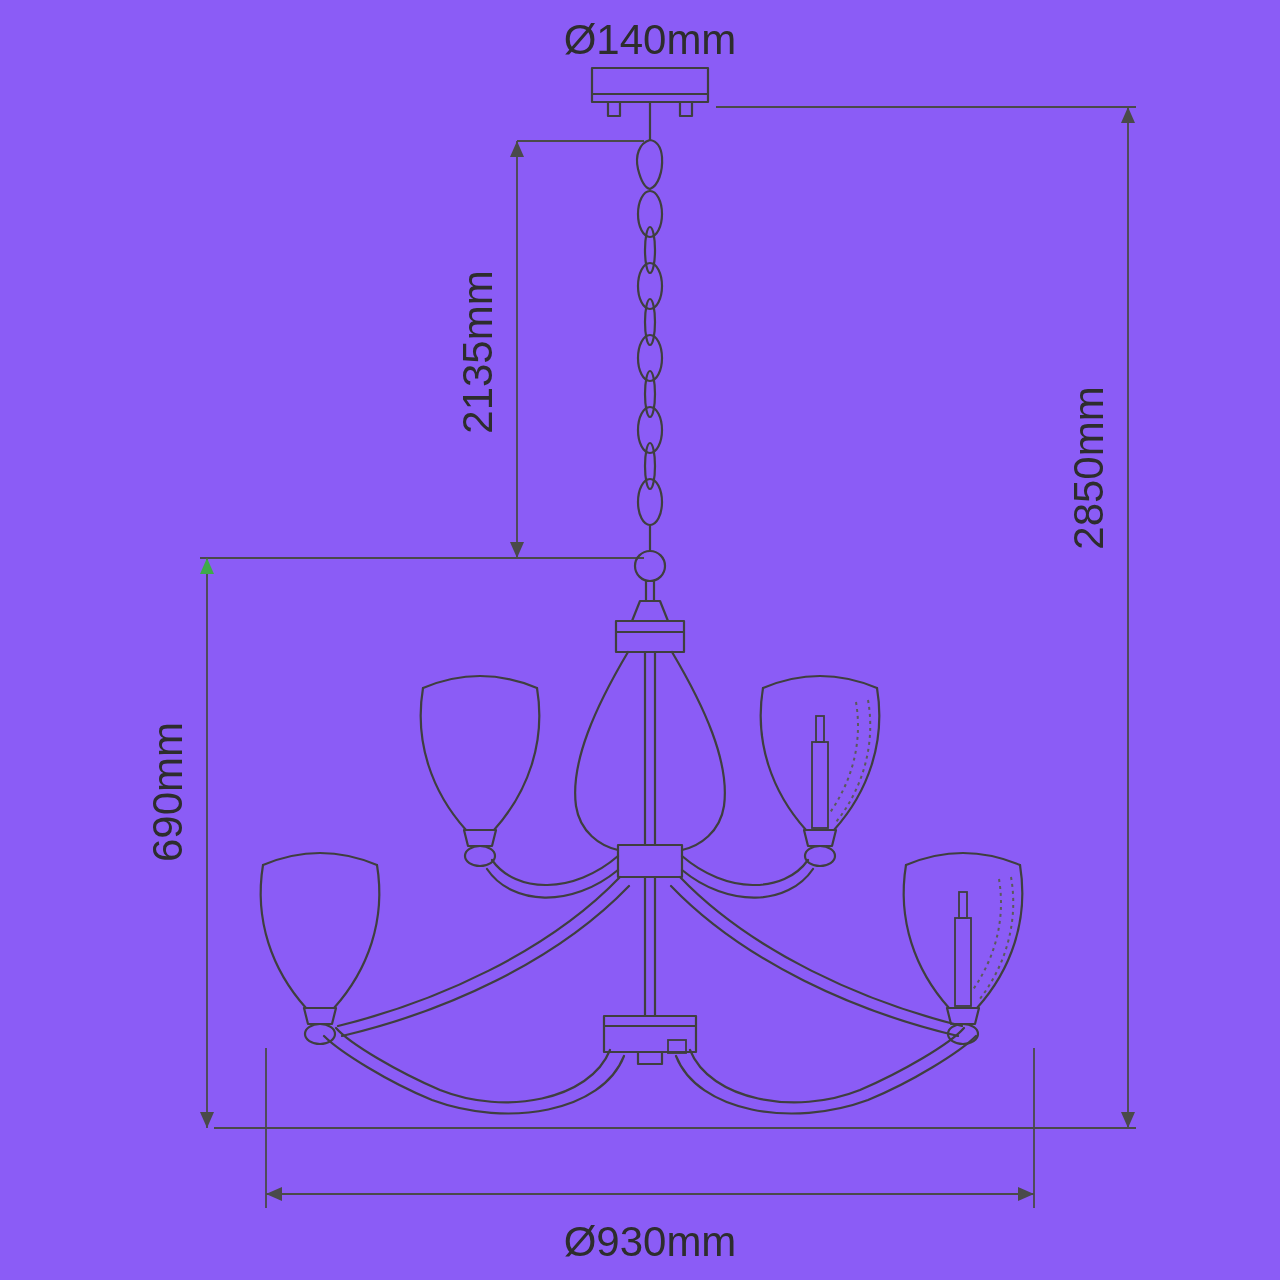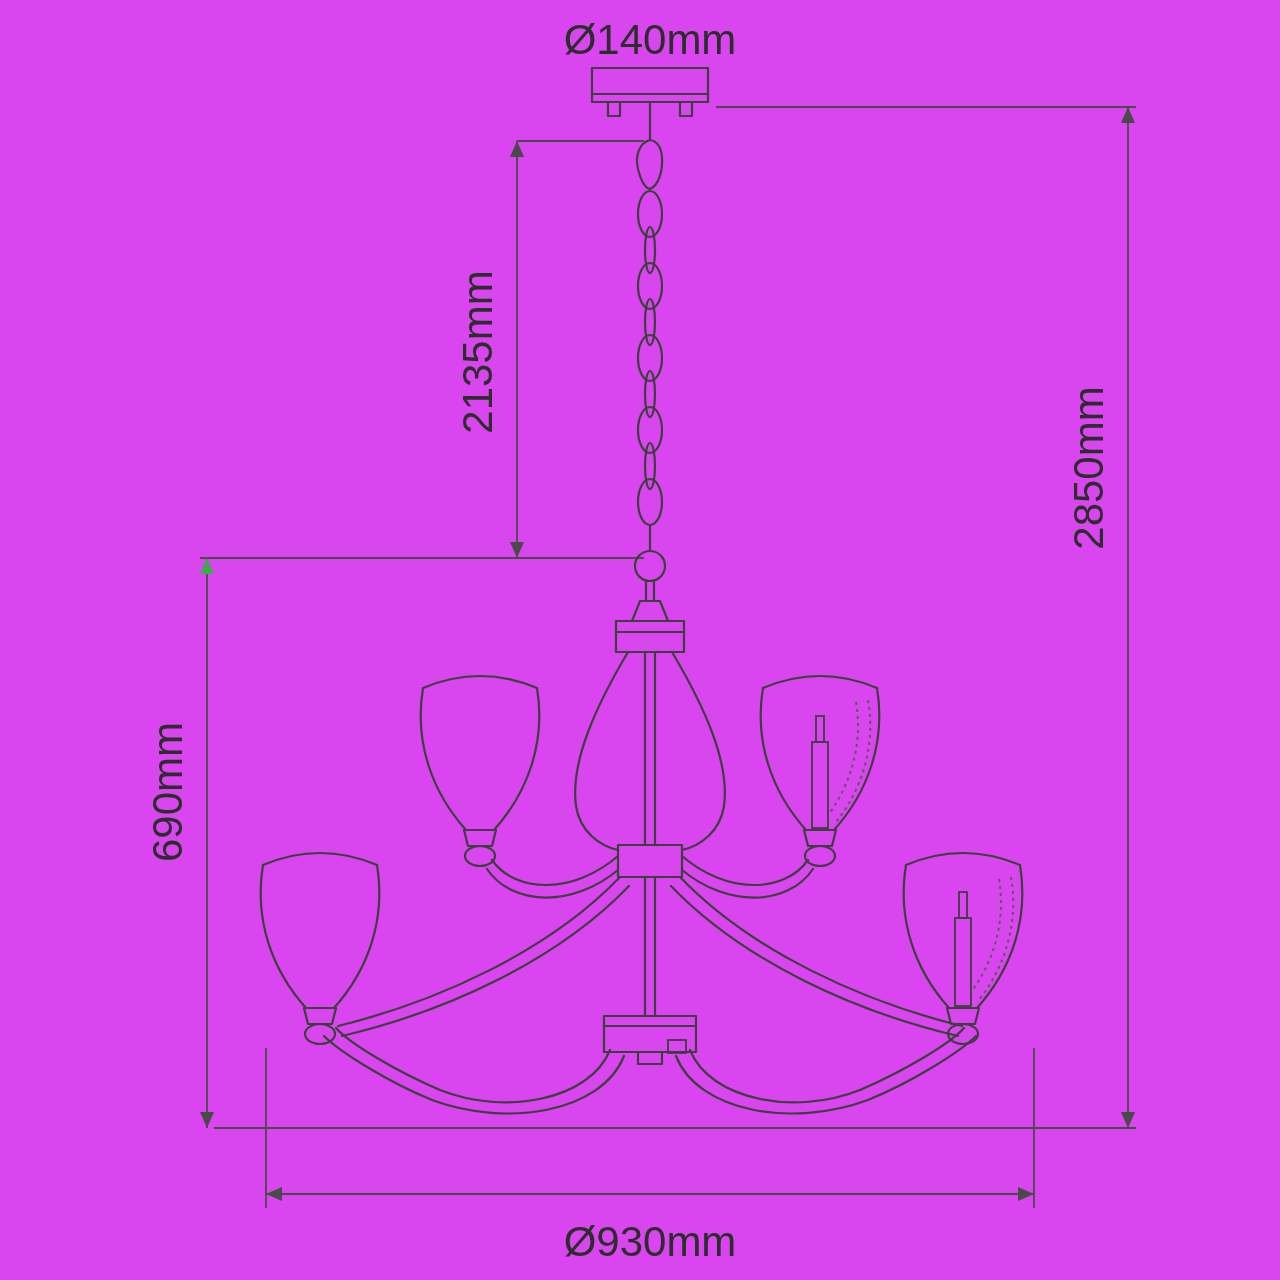--- a/index.html
+++ b/index.html
@@ -1,19 +1,19 @@
 <!DOCTYPE html>
 <html><head>
 <meta charset="utf-8">
 <style>
   html,body{margin:0;padding:0;background:#ffffff;}
   .canvas{
     position:relative;
     width:1280px;height:1280px;
-    background:#d946ef;
+    background:#8b5cf6;
     font-family:"Liberation Sans", sans-serif;
     overflow:hidden;
   }
   svg{position:absolute;left:0;top:0;}
   .ln{fill:none;stroke:#3f3f3f;stroke-width:2.2;stroke-linecap:round;stroke-linejoin:round;}
   .thin{fill:none;stroke:#3f3f3f;stroke-width:1.8;}
   .dim{fill:none;stroke:#4a4a4a;stroke-width:1.8;}
   .arr{fill:#4a4a4a;stroke:none;}
   .arr-green{fill:#3faa49;stroke:none;}
   .txt{font-family:"Liberation Sans", sans-serif;font-size:42px;fill:#2d2d2d;}

